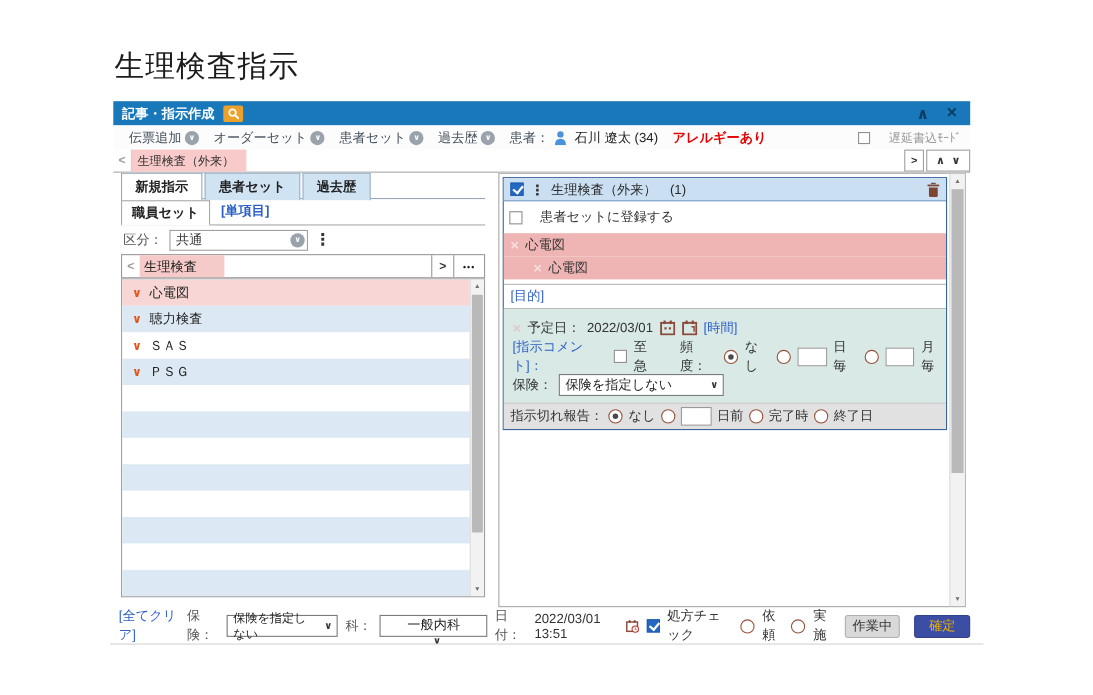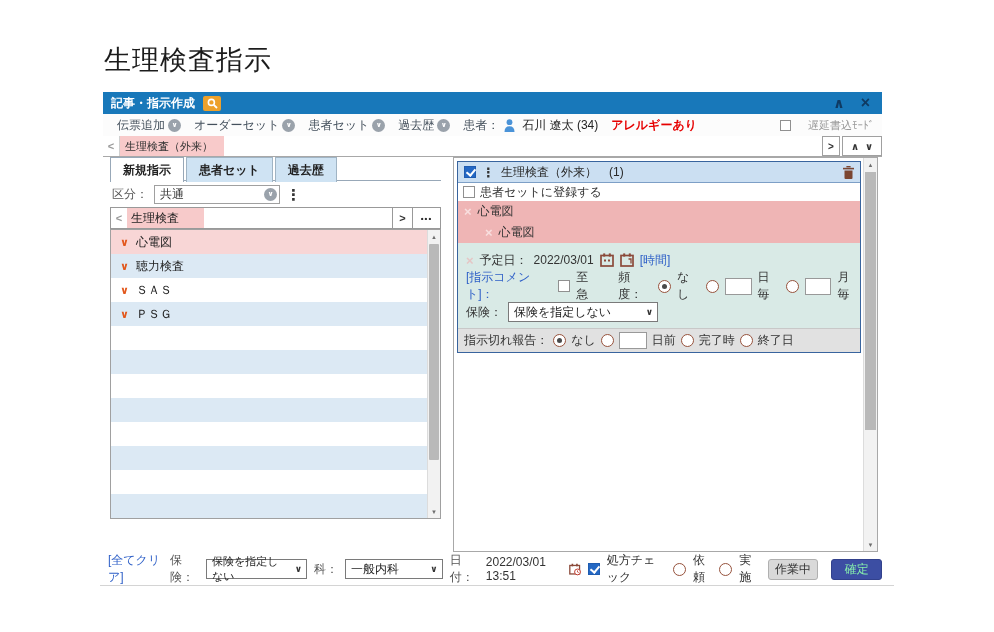--- a/index.html
+++ b/index.html
@@ -75,21 +75,21 @@
   .vscroll { position:absolute; right:0; top:0; bottom:0; width:13px; background:#f2f2f2; border-left:1px solid #dcdcdc; }
   .vscroll .a { position:absolute; left:0; right:0; height:13px; color:#6e6e6e; font-size:6px; display:flex; align-items:center; justify-content:center; }
   .vscroll .a.up { top:0; } .vscroll .a.dn { bottom:0; }
   .vscroll .thumb { position:absolute; left:1px; right:1px; background:#b9b9b9; border-radius:1px; }
 
   
   .right-panel { position:absolute; left:350px; top:65px; width:425px; height:395px; border:1px solid #a8a8a8; background:#fff; }
   .rp-scroll { position:absolute; right:0; top:0; bottom:0; width:14px; background:#f2f2f2; border-left:1px solid #dcdcdc; }
   .card { position:absolute; left:3px; top:3px; width:404px; border:1px solid #38649e; background:#fff; }
   .card-header { height:21px; background:#cbdff2; border-bottom:1px solid #7d9fc6; display:flex; align-items:center; gap:6px; padding:0 6px; font-size:12px; color:#2a2a2a; }
-  .card-reg { height:18px; display:flex; align-items:center; gap:5px; padding:0 5px; font-size:12px; color:#333; }
+  .card-reg { height:29px; display:flex; align-items:center; gap:16px; padding:0 5px; font-size:12px; color:#333; }
   .order-row { height:21px; background:#efb5b5; display:flex; align-items:center; gap:6px; font-size:12px; color:#333; }
   .order-row .x { color:#f8dfdf; font-weight:bold; font-size:13px; }
   .o1 { padding-left:6px; } .o2 { padding-left:27px; }
   .purpose-row { height:23px; margin-top:4px; border-top:1px solid #b8b8b8; border-bottom:1px solid #b8b8b8;
     display:flex; align-items:center; padding-left:6px; }
   .bluelink { color:#3061c8; font-size:12px; }
   .teal { background:#d9eae6; padding:4px 0 3px 0; }
   .trow { height:26px; display:flex; align-items:center; gap:6px; padding-left:8px; font-size:12px; color:#333; }
   .x-faint { color:#e5c6c6; font-weight:bold; font-size:13px; }
   .radio { width:13px; height:13px; border:1px solid #96523c; border-radius:50%; background:#fff; display:inline-block; position:relative; flex:none; }
@@ -98,21 +98,21 @@
   .sel { display:inline-flex; align-items:center; justify-content:space-between; border:1px solid #7a7a7a;
     background:#fff; height:20px; padding:0 4px 0 5px; font-size:12px; color:#222; }
   .sel .arr { font-size:9px; font-weight:bold; color:#333; margin-left:6px; }
   .expire-row { height:24px; background:#e1e1e1; border-top:1px solid #c8c8c8; display:flex; align-items:center; gap:5px; padding-left:6px; font-size:12px; color:#333; }
 
   
   .bottombar { position:absolute; left:0; top:464px; width:779px; height:26px; display:flex; align-items:center;
     gap:7px; padding-left:5px; font-size:12px; color:#555; }
   .btn { height:21px; border-radius:3px; display:flex; align-items:center; justify-content:center; font-size:12px; }
   .btn.working { width:62px; background:#d9d9d9; border:1px solid #b0b0b0; color:#333; }
-  .btn.confirm { width:62px; background:#3c4ea3; color:#86efac; border:1px solid #32418c; }
+  .btn.confirm { width:62px; background:#3c4ea3; color:#eab308; border:1px solid #32418c; }
   .page-divider { position:absolute; left:100px; top:585px; width:794px; height:1px; background:#d4d4d4; }
   .dark { color:#333; }
 </style>
 </head>
 <body>
 
 <h1 id="page-title">生理検査指示</h1>
 
 <div id="window">
 
@@ -170,20 +170,24 @@
         <span>∨</span>
       </span>
     </span>
   </div>
 
   <div class="left-panel">
     <div class="lp-tabs">
       <span class="lp-tab active">新規指示</span>
       <span class="lp-tab">患者セット</span>
       <span class="lp-tab">過去歴</span>
+    </div>
+    <div class="lp-subrow">
+      <span class="lp-subtab">職員セット</span>
+      <span class="lp-sublink">[単項目]</span>
     </div>
     <div class="lp-cat">
       <span>区分：</span>
       <span class="cat-field">
         <span class="dark">共通</span>
         <span class="drop-circle">∨</span>
       </span>
       <span class="vdots">⋮</span>
     </div>
     <div class="lp-search">
@@ -248,20 +252,23 @@
         <span class="cb"></span>
         <span>患者セットに登録する</span>
       </div>
       <div class="order-row o1">
         <span class="x">×</span>
         <span>心電図</span>
       </div>
       <div class="order-row o2">
         <span class="x">×</span>
         <span>心電図</span>
+      </div>
+      <div class="purpose-row">
+        <span class="bluelink">[目的]</span>
       </div>
       <div class="teal">
         <div class="trow">
           <span class="x-faint">×</span>
           <span>予定日：</span>
           <span class="dark">2022/03/01</span>
           <svg width="14" height="14" viewBox="0 0 14 14">
               <rect x="1" y="2.5" width="12" height="10.5" fill="none" stroke="#8b4a3a" stroke-width="1.7"></rect>
               <rect x="3.2" y="0.4" width="2" height="3.2" fill="#8b4a3a"></rect>
               <rect x="8.8" y="0.4" width="2" height="3.2" fill="#8b4a3a"></rect>
@@ -315,21 +322,21 @@
   </div>
 
   <div class="bottombar">
     <span class="bluelink">[全てクリア]</span>
     <span>保険：</span>
     <span class="sel" style="width:122px;">
       <span style="font-size:11px;">保険を指定しない</span>
       <span class="arr">∨</span>
     </span>
     <span>科：</span>
-    <span class="sel" style="width:118px;">
+    <span class="sel" style="width:118px;flex-direction:column;">
       <span>一般内科</span>
       <span class="arr">∨</span>
     </span>
     <span>日付：</span>
     <span class="dark">2022/03/01 13:51</span>
     <svg width="15" height="15" viewBox="0 0 15 15">
         <rect x="1" y="2.5" width="12" height="10.5" fill="none" stroke="#8b4a3a" stroke-width="1.6"></rect>
         <rect x="3.2" y="0.4" width="2" height="3.2" fill="#8b4a3a"></rect>
         <rect x="8.8" y="0.4" width="2" height="3.2" fill="#8b4a3a"></rect>
         <circle cx="10.5" cy="10.5" r="3.6" fill="#fff" stroke="#c0392b" stroke-width="1.2"></circle>

